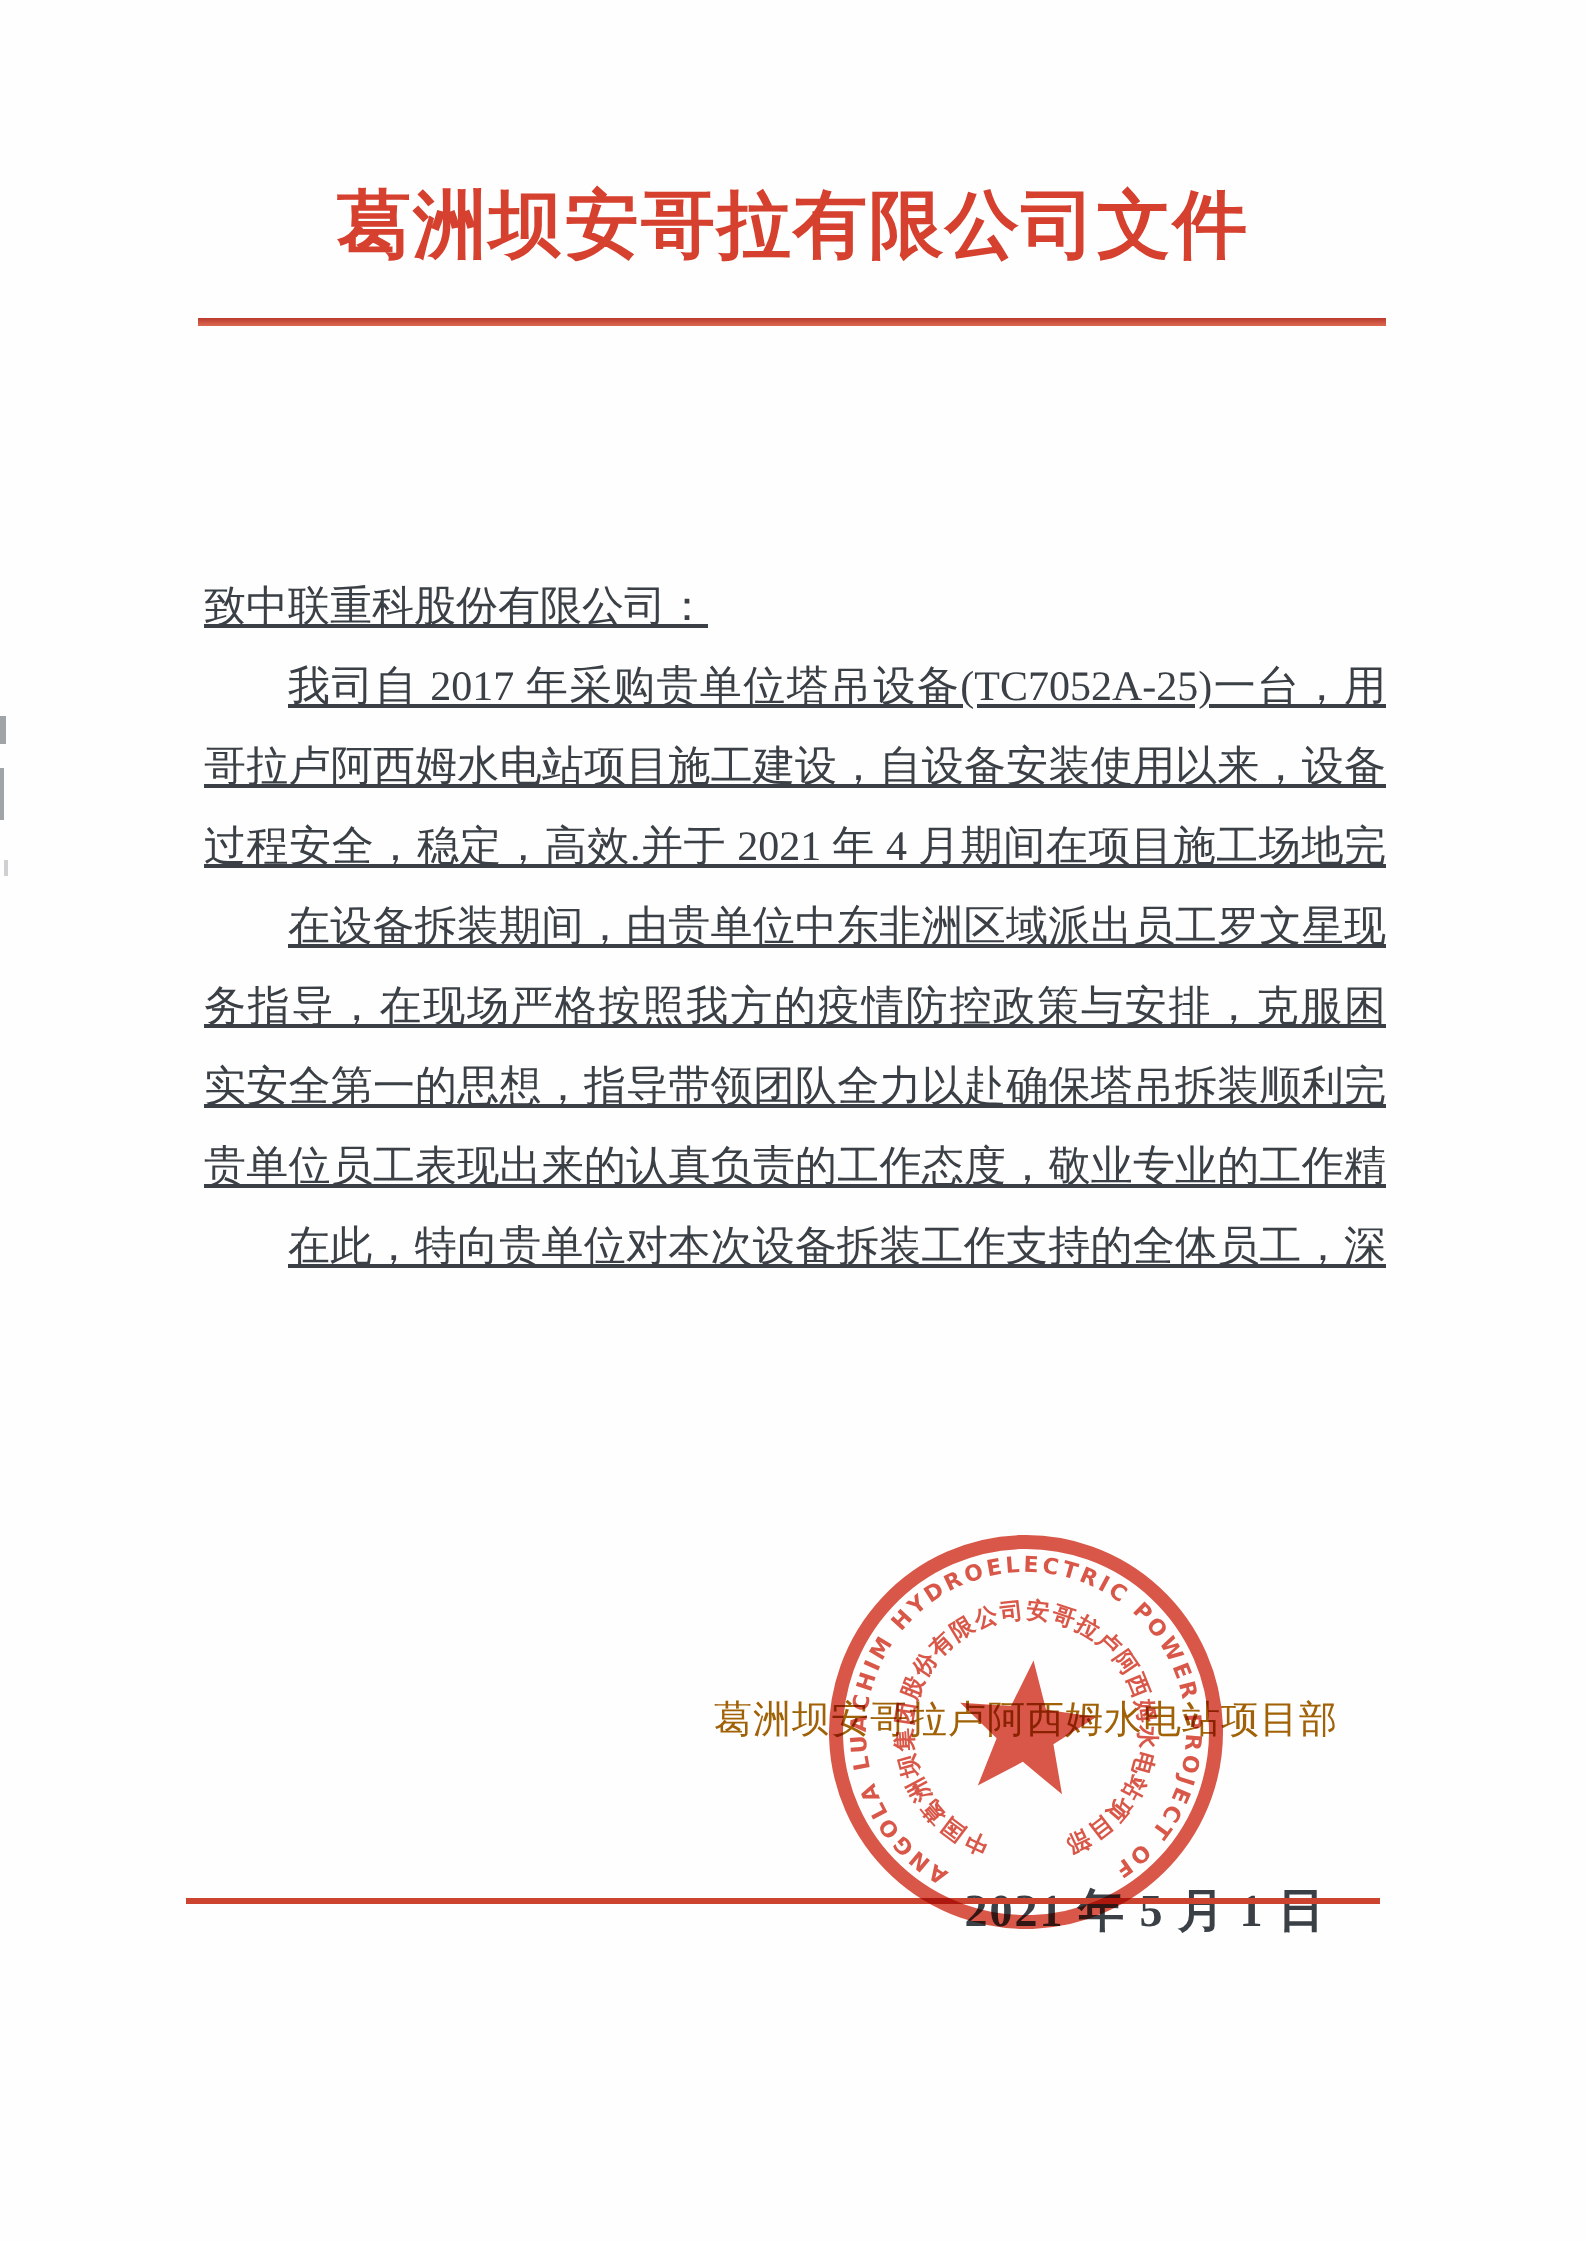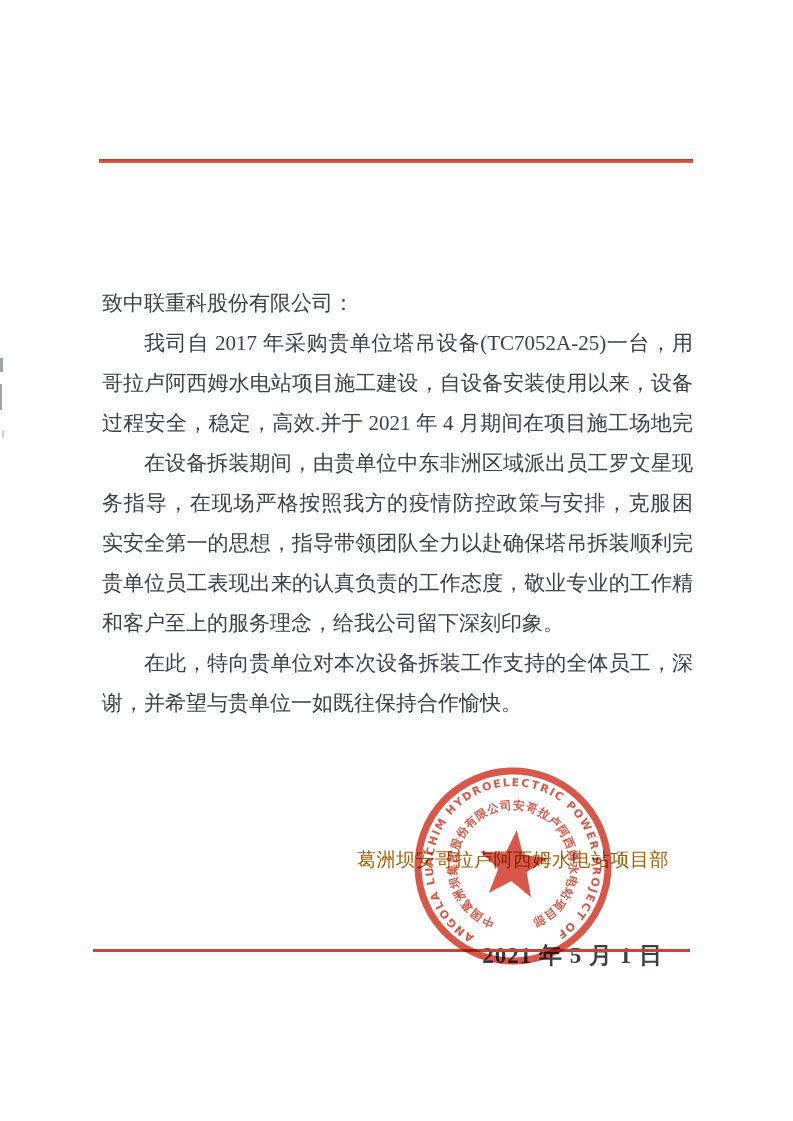--- a/index.html
+++ b/index.html
@@ -34,20 +34,21 @@
   
   .body-block{
     position:absolute;top:283px;left:102px;width:591px;
   }
   .line{
     height:40px;line-height:40px;
     font-size:21px;
     text-align:justify;
     overflow:hidden;
     white-space:pre-wrap;
+    text-decoration:underline;
   }
   .line.full{text-align-last:justify;}
   .line.indent{text-indent:2em;}
   
   .signature{
     position:absolute;top:847px;right:124px;
     font-size:19px;letter-spacing:0.5px;
     color:#a16207;
   }
   .date{
@@ -84,35 +85,34 @@
 </style>
 </head>
 <body>
 
 <div class="page">
 
   <div class="speck s1"></div>
   <div class="speck s2"></div>
   <div class="speck s3"></div>
 
+  <div class="header-title">葛洲坝安哥拉有限公司文件</div>
   <div class="rule-top"></div>
 
 
   <div class="body-block">
     <div class="line">致中联重科股份有限公司：</div>
     <div class="line indent full">我司自 2017 年采购贵单位塔吊设备(TC7052A-25)一台，用于安</div>
     <div class="line full">哥拉卢阿西姆水电站项目施工建设，自设备安装使用以来，设备运行</div>
     <div class="line full">过程安全，稳定，高效.并于 2021 年 4 月期间在项目施工场地完成塔</div>
     <div class="line indent full">在设备拆装期间，由贵单位中东非洲区域派出员工罗文星现场服</div>
     <div class="line full">务指导，在现场严格按照我方的疫情防控政策与安排，克服困难，落</div>
     <div class="line full">实安全第一的思想，指导带领团队全力以赴确保塔吊拆装顺利完成，</div>
     <div class="line full">贵单位员工表现出来的认真负责的工作态度，敬业专业的工作精神，</div>
-    <div class="line">和客户至上的服务理念，给我公司留下深刻印象。</div>
     <div class="line indent full">在此，特向贵单位对本次设备拆装工作支持的全体员工，深表感</div>
-    <div class="line">谢，并希望与贵单位一如既往保持合作愉快。</div>
   </div>
 
   <div class="signature">葛洲坝安哥拉卢阿西姆水电站项目部</div>
   <div class="date">2021 年 5 月 1 日</div>
 
   <div class="rule-bottom"></div>
 
   <svg class="seal" viewBox="0 0 204 204" xmlns="http://www.w3.org/2000/svg">
     <defs>
       <path id="enRing" d="M 61 170.7 A 80 80 0 1 1 143 170.7" fill="none"></path>

